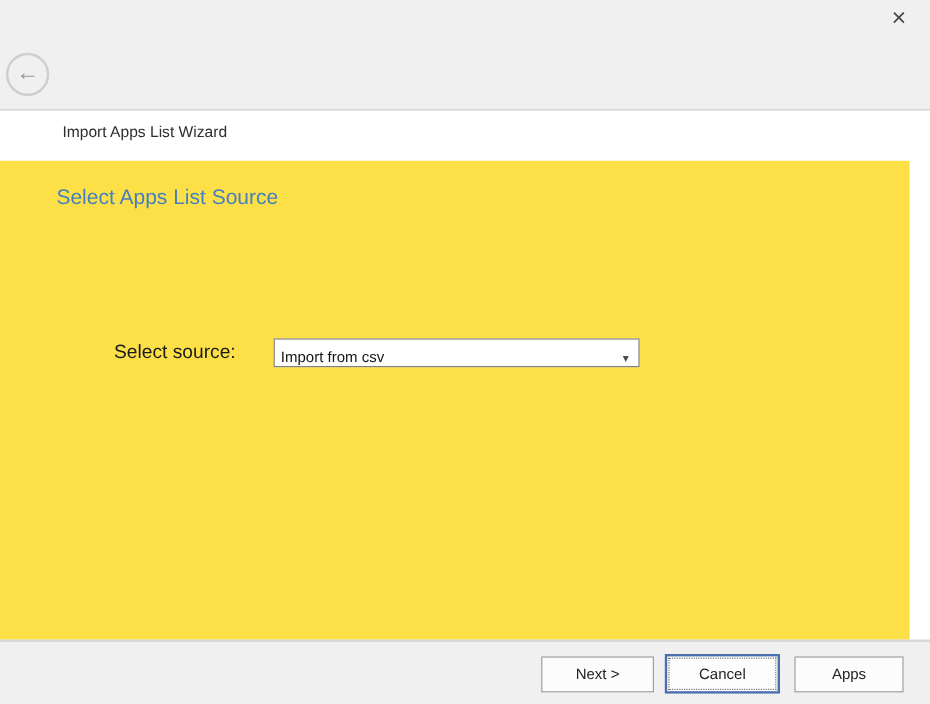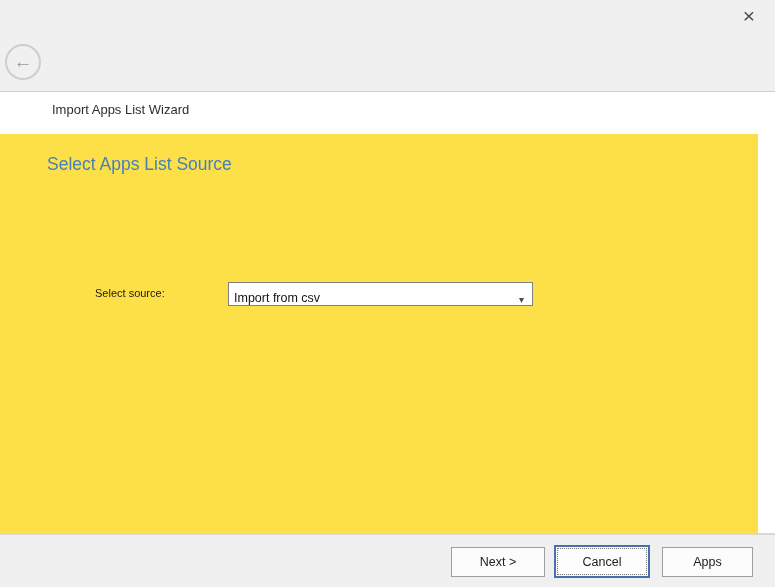--- a/index.html
+++ b/index.html
@@ -59,21 +59,21 @@
     margin-top: 41px;
   }
   .page-heading {
     position: absolute; left: 47px; top: 20px;
     font-size: 17.5px; font-weight: normal;
     color: #4580c0;
     white-space: nowrap;
   }
   .source-label {
     position: absolute; left: 95px; top: 152px;
-    font-size: 11px; line-height: 15px;
+    font-size: 16px; line-height: 15px;
     color: #1b1b1b;
     white-space: nowrap;
   }
   .combobox {
     position: absolute; left: 228px; top: 148px;
     width: 305px; height: 24px;
     background: #ffffff;
     border: 1px solid #818181;
     display: flex; align-items: flex-end;
     padding: 0 8px 0 5px;

